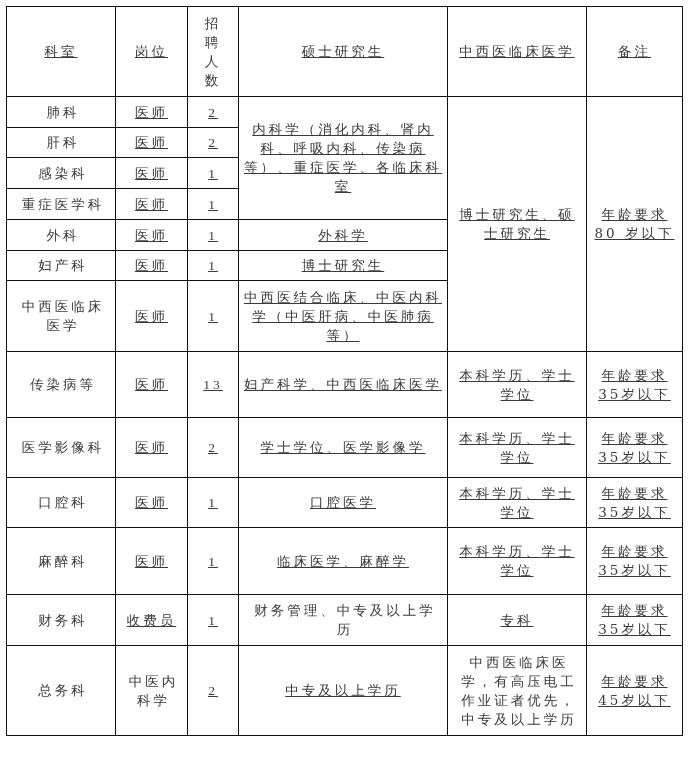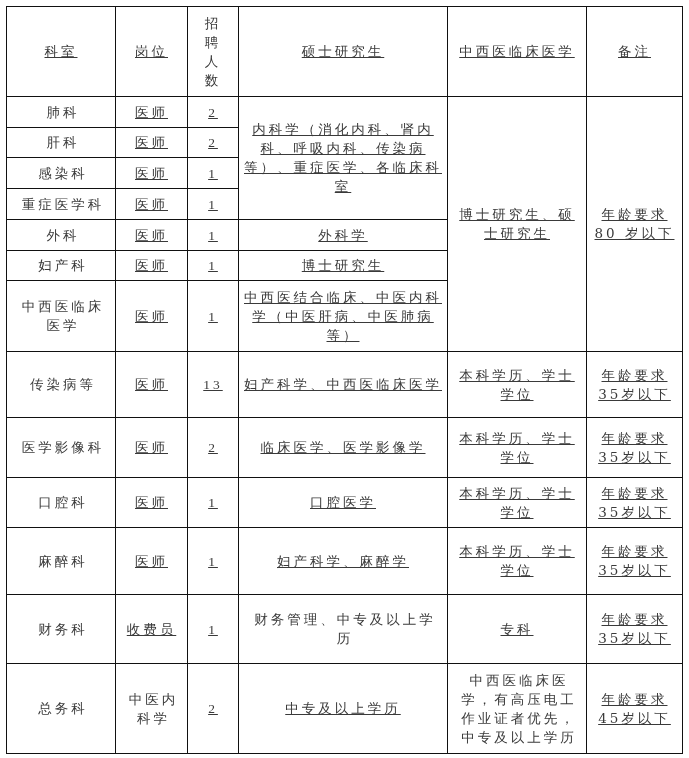--- a/index.html
+++ b/index.html
@@ -107,44 +107,44 @@
     <td class="c num">13</td>
     <td class="c">妇产科学、中西医临床医学</td>
     <td class="c">本科学历、学士学位</td>
     <td class="c">年龄要求35岁以下</td>
   </tr>
 
   <tr style="height:60px">
     <td class="l">医学影像科</td>
     <td class="c">医师</td>
     <td class="c num">2</td>
-    <td class="c">临床医学、医学影像学</td>
+    <td class="c">学士学位、医学影像学</td>
     <td class="c">本科学历、学士学位</td>
     <td class="c">年龄要求35岁以下</td>
   </tr>
 
   <tr style="height:50px">
     <td class="l">口腔科</td>
     <td class="c">医师</td>
     <td class="c num">1</td>
     <td class="c">口腔医学</td>
     <td class="c">本科学历、学士学位</td>
     <td class="c">年龄要求35岁以下</td>
   </tr>
 
   <tr style="height:67px">
     <td class="l">麻醉科</td>
     <td class="c">医师</td>
     <td class="c num">1</td>
-    <td class="c">妇产科学、麻醉学</td>
+    <td class="c">临床医学、麻醉学</td>
     <td class="c">本科学历、学士学位</td>
     <td class="c">年龄要求35岁以下</td>
   </tr>
 
-  <tr style="height:69px">
+  <tr style="height:51px">
     <td class="l">财务科</td>
     <td class="c">收费员</td>
     <td class="c num">1</td>
     <td class="l">财务管理、中专及以上学历</td>
     <td class="c">专科</td>
     <td class="c">年龄要求35岁以下</td>
   </tr>
 
   <tr style="height:90px">
     <td class="l">总务科</td>

